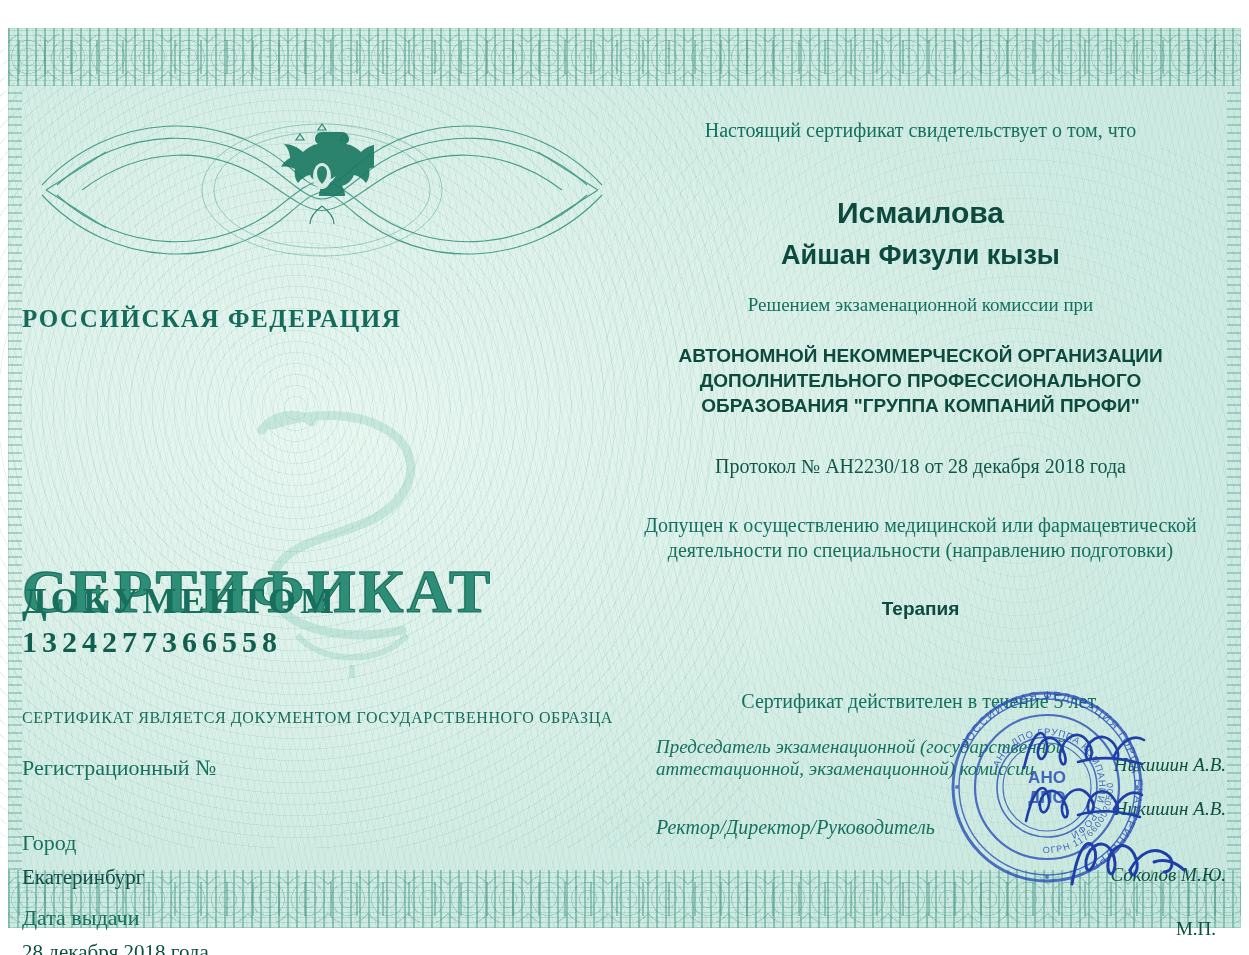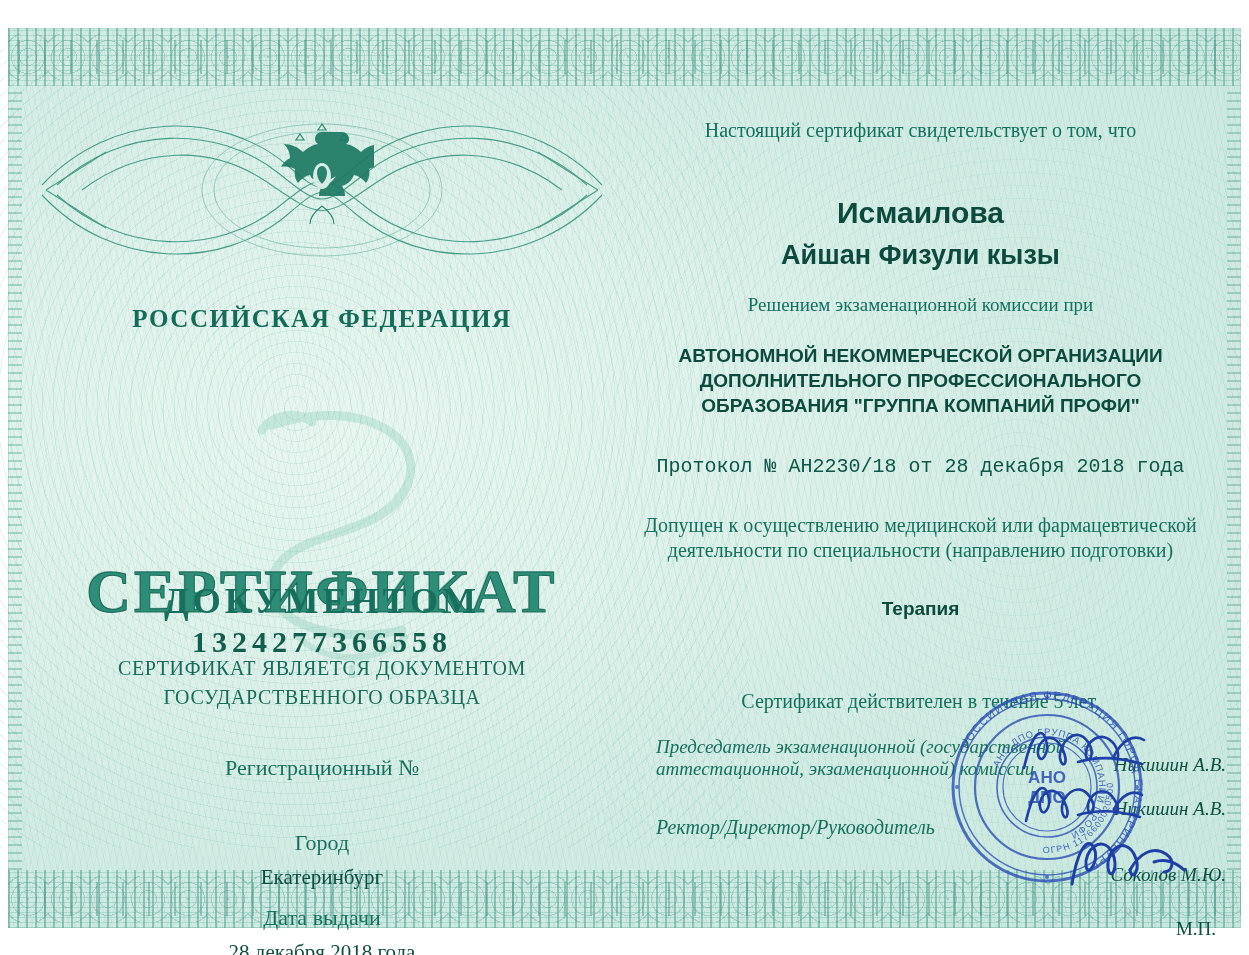--- a/index.html
+++ b/index.html
@@ -149,21 +149,20 @@
   .side-edge.left { left: 0; }
   .side-edge.right { right: 0; }
 
   
   .left-col {
     position: absolute;
     left: 14px;
     top: 62px;
     width: 600px;
     height: 820px;
-    text-align: center;
     color: #14705d;
   }
 
   
   .knot {
     position: absolute;
     left: 0;
     top: 0;
     width: 600px;
     height: 190px;
@@ -233,23 +232,23 @@
     font-size: 30px;
     letter-spacing: 5px;
     font-weight: 700;
     color: #125e4e;
     font-family: "Liberation Serif", serif;
   }
 
   .gov-doc {
     position: absolute;
     left: 0;
-    top: 564px;
-    width: 600px;
-    font-size: 20px;
+    top: 613px;
+    width: 600px;
+    font-size: 16px;
     line-height: 29px;
     letter-spacing: 0.6px;
     color: #176b58;
   }
 
   .reg-label {
     position: absolute;
     left: 0;
     top: 665px;
     width: 600px;
@@ -357,21 +356,20 @@
     color: #0c4a3d;
     font-family: "Liberation Sans", sans-serif;
   }
   .protocol {
     position: absolute;
     left: 0;
     top: 337px;
     width: 585px;
     font-size: 20px;
     color: #0e5748;
-    font-family: Liberation Mono, monospace;
   }
   .admitted {
     position: absolute;
     left: 0;
     top: 395px;
     width: 585px;
     font-size: 20px;
     line-height: 25px;
     color: #14705d;
   }

